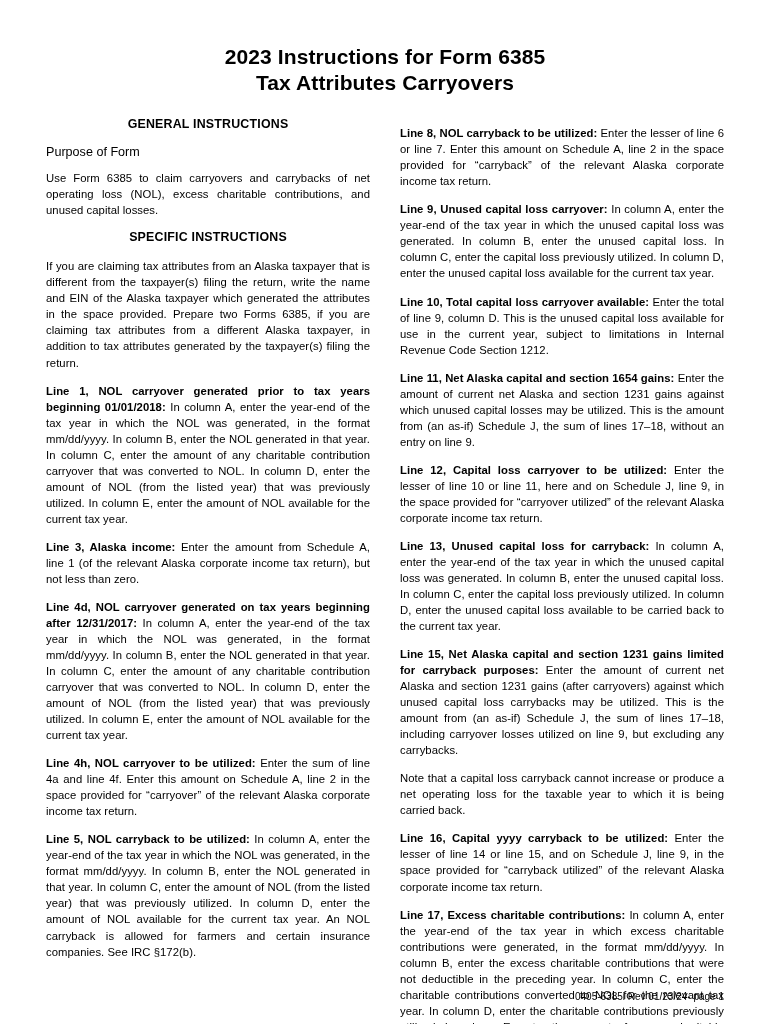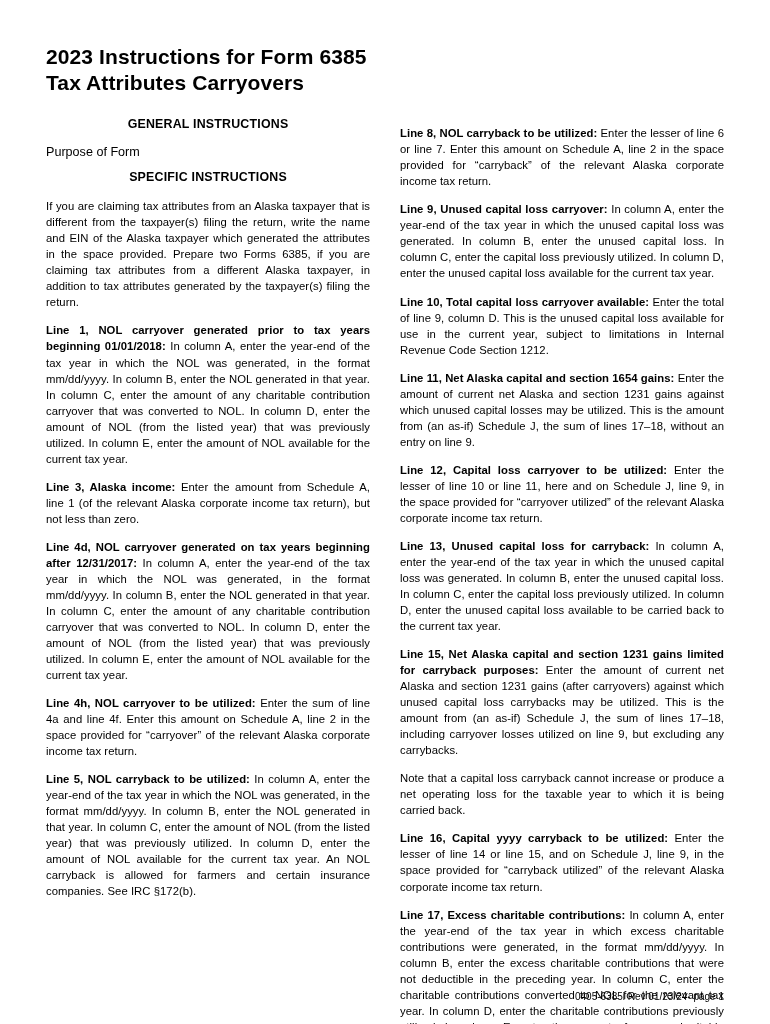--- a/index.html
+++ b/index.html
@@ -16,21 +16,21 @@
     overflow: hidden;
   }
   .page {
     width: 770px;
     height: 1024px;
     box-sizing: border-box;
     padding: 36px 46px 20px 46px;
     position: relative;
   }
   .doc-title {
-    text-align: left;
+    text-align: center;
     font-size: 21px;
     font-weight: bold;
     line-height: 1.22;
     letter-spacing: 0.1px;
     margin: 8px 0 0 0;
   }
   .doc-title .line2 {
     display: block;
   }
   .columns {
@@ -87,20 +87,21 @@
   </h1>
 
   <div class="columns">
 
     <div class="col">
 
       <div class="section-head">GENERAL INSTRUCTIONS</div>
 
       <div class="subhead">Purpose of Form</div>
 
+      <p class="body">Use Form 6385 to claim carryovers and carrybacks of net operating loss (NOL), excess charitable contributions, and unused capital losses.</p>
 
       <div class="section-head spaced">SPECIFIC INSTRUCTIONS</div>
 
       <p class="body"><b></b><span>If you are claiming tax attributes from an Alaska taxpayer that is different from the taxpayer(s) filing the return, write the name and EIN of the Alaska taxpayer which generated the attributes in the space provided. Prepare two Forms 6385, if you are claiming tax attributes from a different Alaska taxpayer, in addition to tax attributes generated by the taxpayer(s) filing the return.</span></p>
       <p class="body"><b>Line 1, NOL carryover generated prior to tax years beginning 01/01/2018:</b><span> In column A, enter the year-end of the tax year in which the NOL was generated, in the format mm/dd/yyyy. In column B, enter the NOL generated in that year. In column C, enter the amount of any charitable contribution carryover that was converted to NOL. In column D, enter the amount of NOL (from the listed year) that was previously utilized. In column E, enter the amount of NOL available for the current tax year.</span></p>
       <p class="body"><b>Line 3, Alaska income:</b><span> Enter the amount from Schedule A, line 1 (of the relevant Alaska corporate income tax return), but not less than zero.</span></p>
       <p class="body"><b>Line 4d, NOL carryover generated on tax years beginning after 12/31/2017:</b><span>  In column A, enter the year-end of the tax year in which the NOL was generated, in the format mm/dd/yyyy. In column B, enter the NOL generated in that year. In column C, enter the amount of any charitable contribution carryover that was converted to NOL. In column D, enter the amount of NOL (from the listed year) that was previously utilized. In column E, enter the amount of NOL available for the current tax year.</span></p>
       <p class="body"><b>Line 4h, NOL carryover to be utilized:</b><span> Enter the sum of line 4a and line 4f. Enter this amount on Schedule A, line 2 in the space provided for “carryover” of the relevant Alaska corporate income tax return.</span></p>
       <p class="body"><b>Line 5, NOL carryback to be utilized:</b><span> In column A, enter the year-end of the tax year in which the NOL was generated, in the format mm/dd/yyyy. In column B, enter the NOL generated in that year. In column C, enter the amount of NOL (from the listed year) that was previously utilized. In column D, enter the amount of NOL available for the current tax year.  An NOL carryback is allowed for farmers and certain insurance companies.  See IRC §172(b).</span></p>
 

